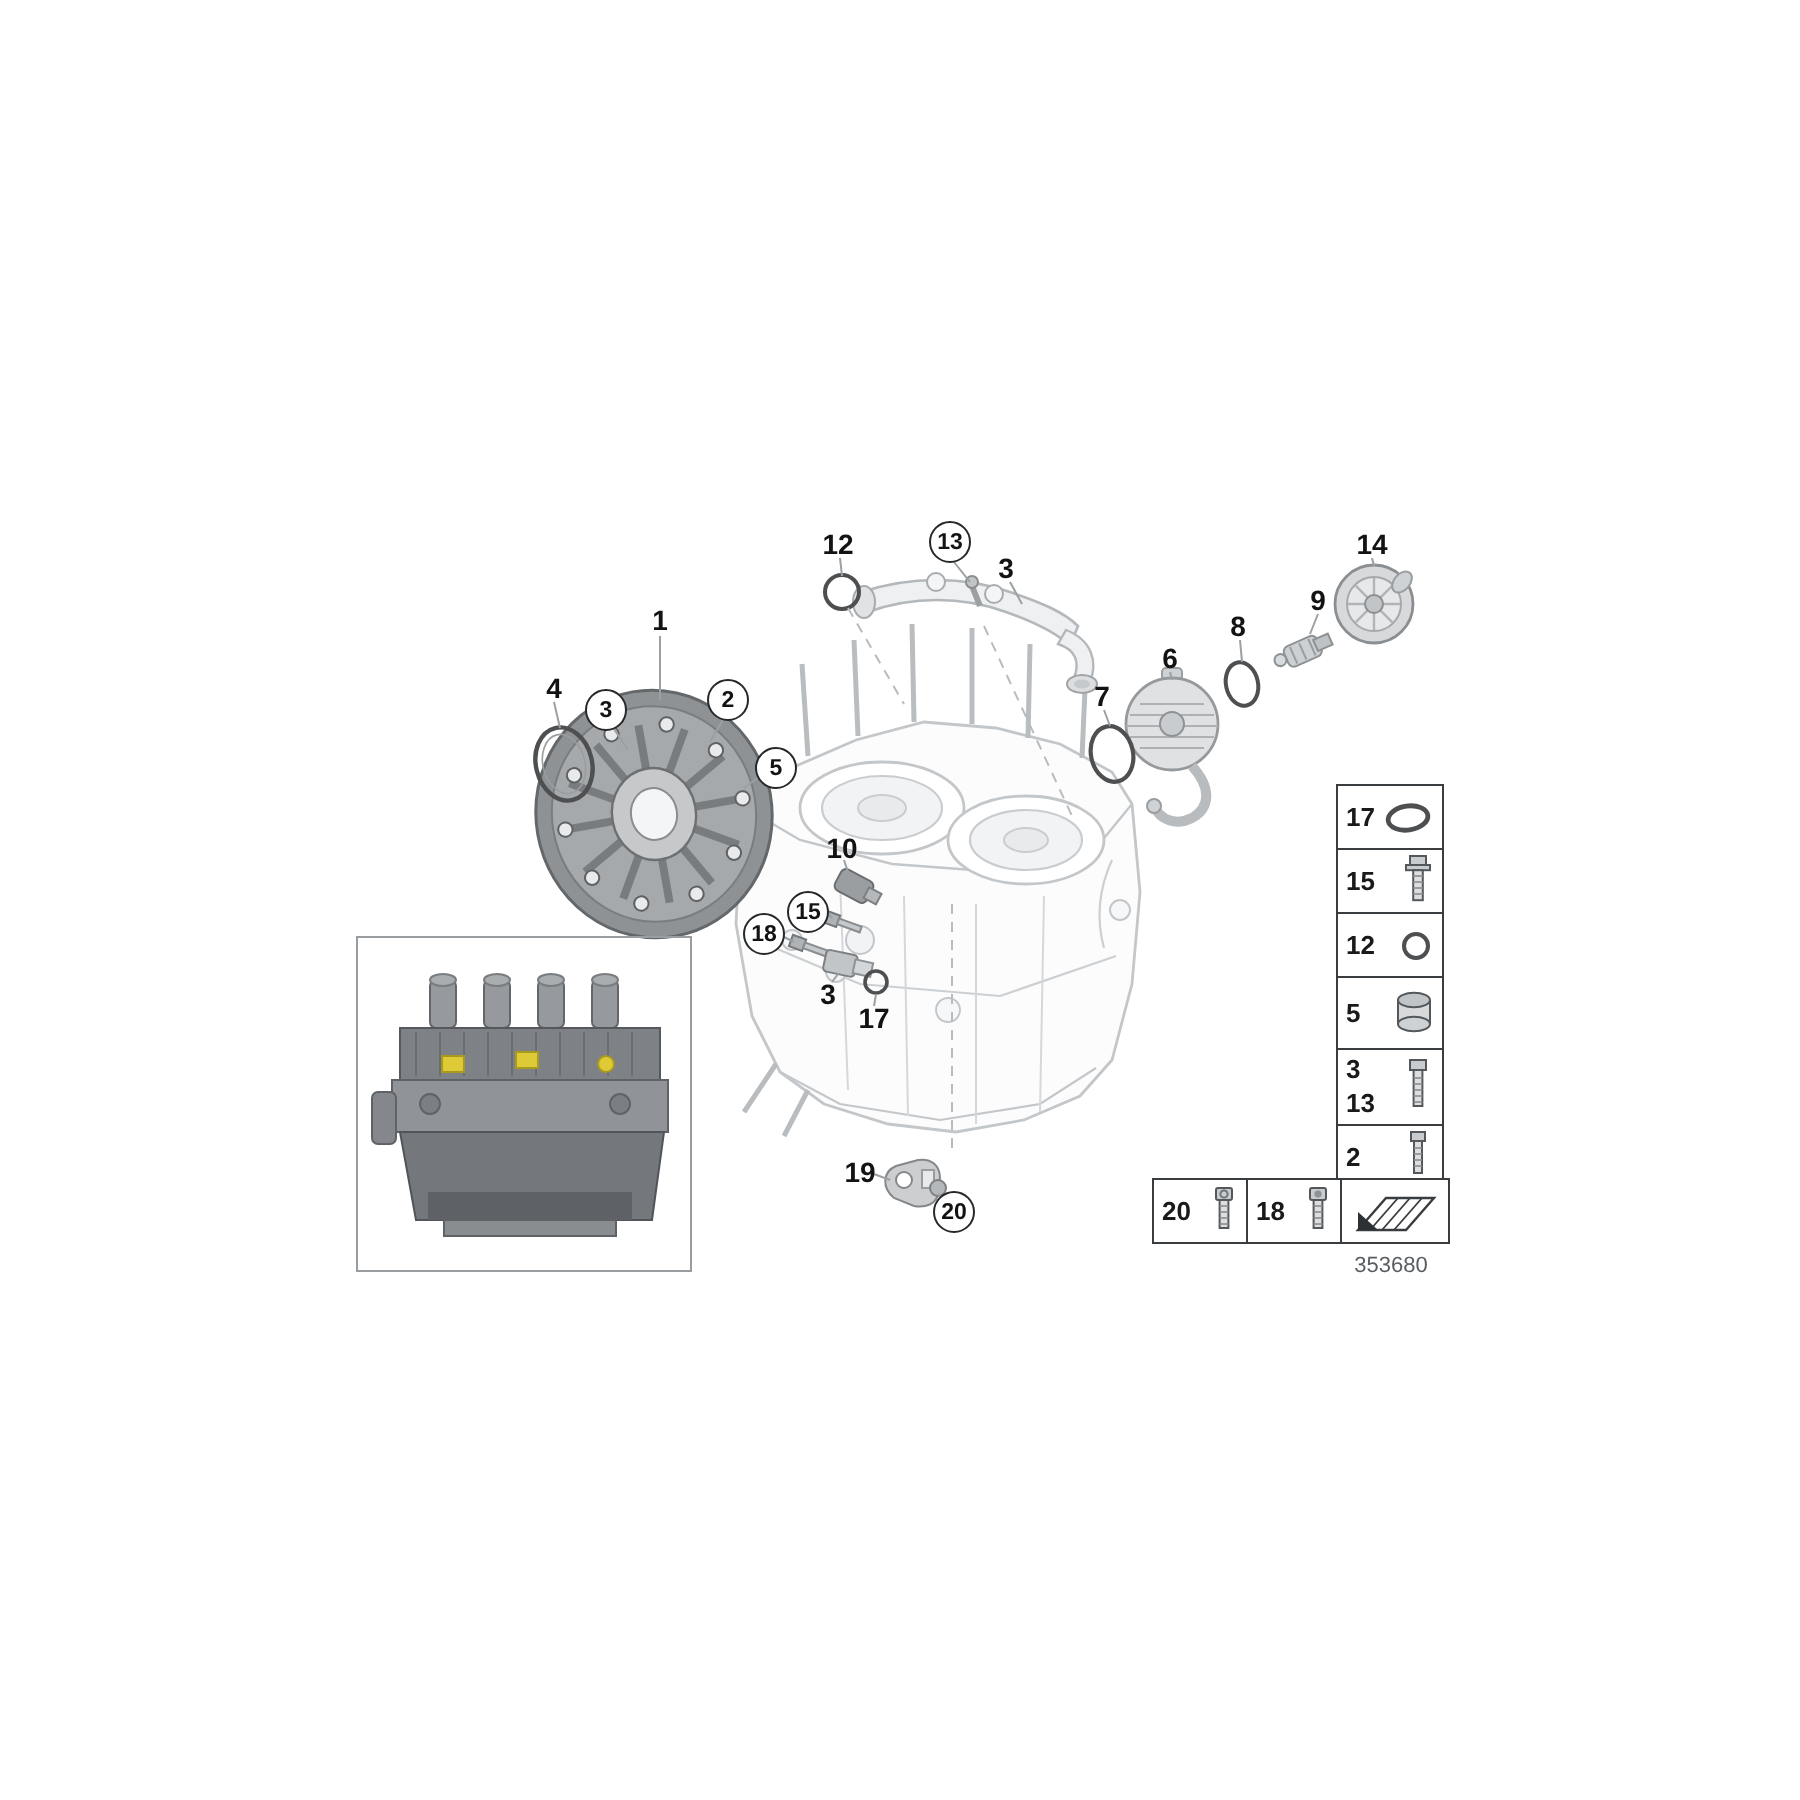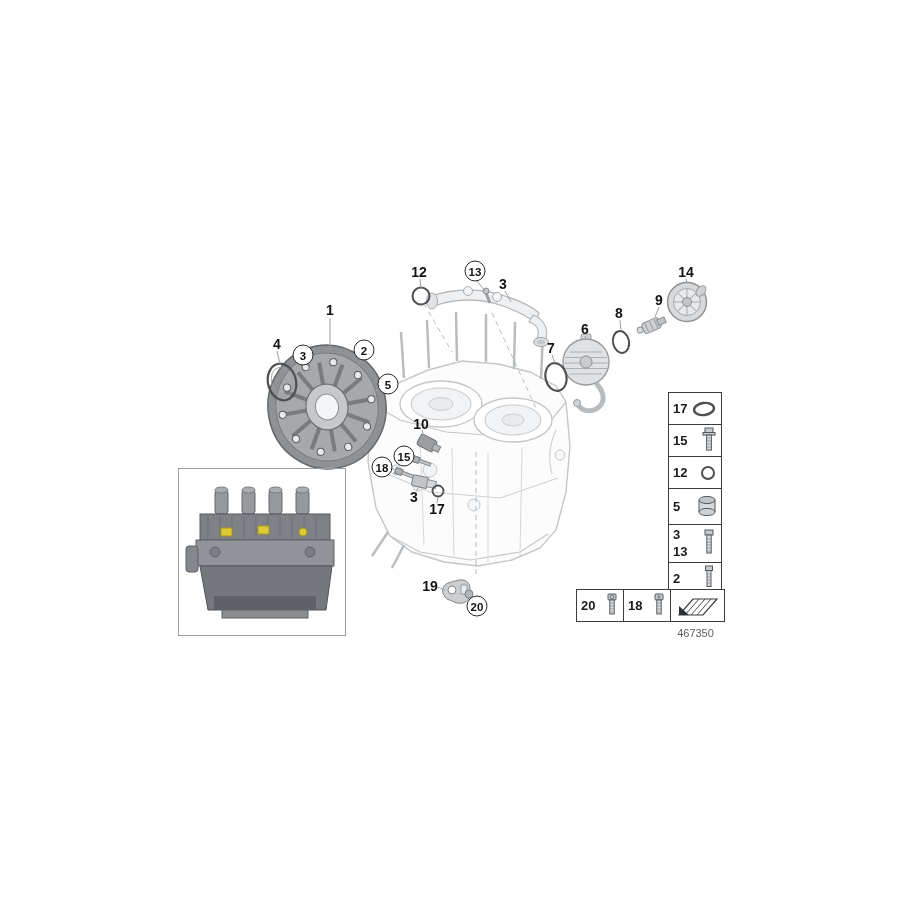--- a/index.html
+++ b/index.html
@@ -372,15 +372,15 @@
         <g stroke="#3a3d40" stroke-width="0.9">
           <line x1="9" y1="22" x2="23" y2="6"></line>
           <line x1="15" y1="22" x2="29" y2="6"></line>
           <line x1="21" y1="22" x2="35" y2="6"></line>
         </g>
         <polygon points="3,22 13,22 3,13" fill="#2e3134"></polygon>
       </svg>
     </div>
   </div>
 
-  <div class="diagram-number">467350</div>
+  <div class="diagram-number">353680</div>
 
 </div>
 
 </body></html>

